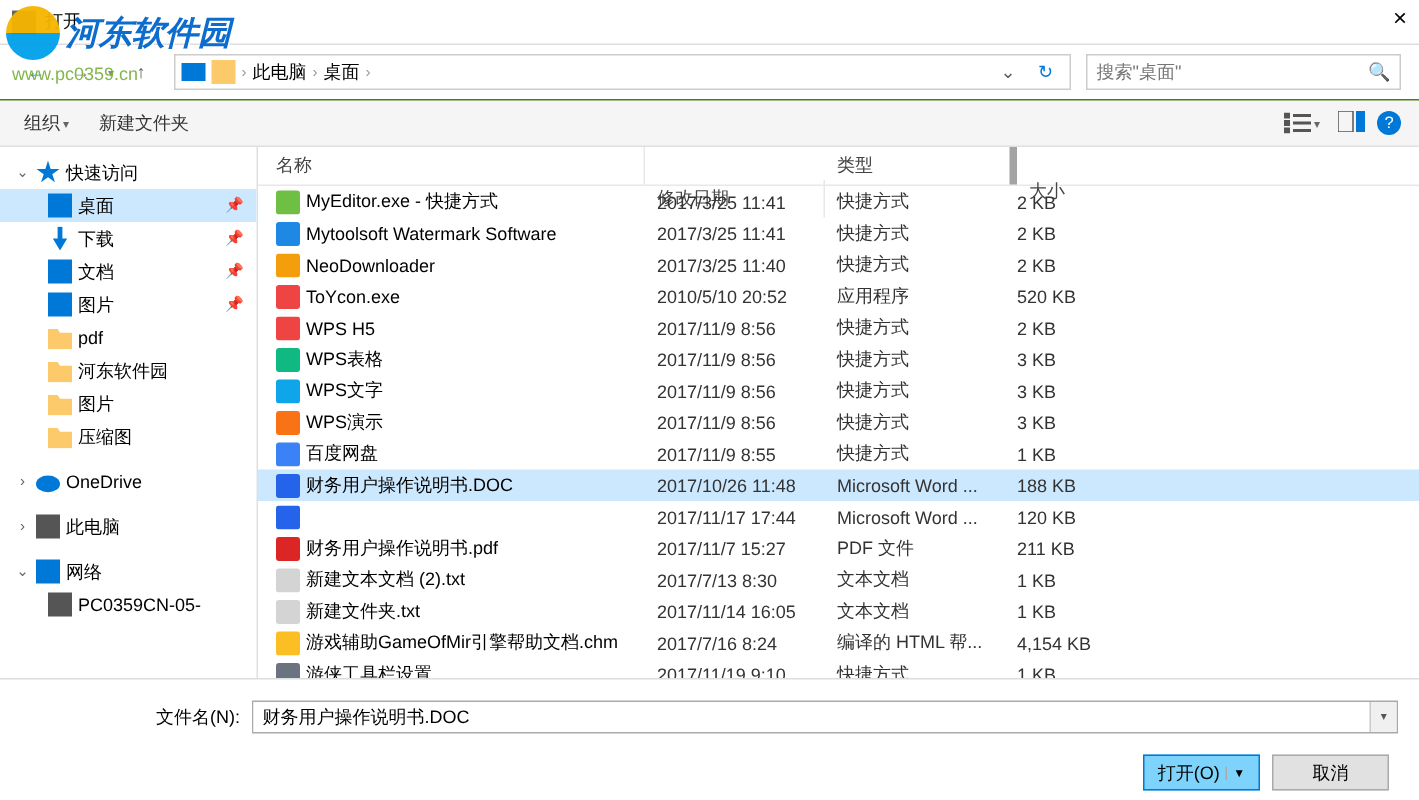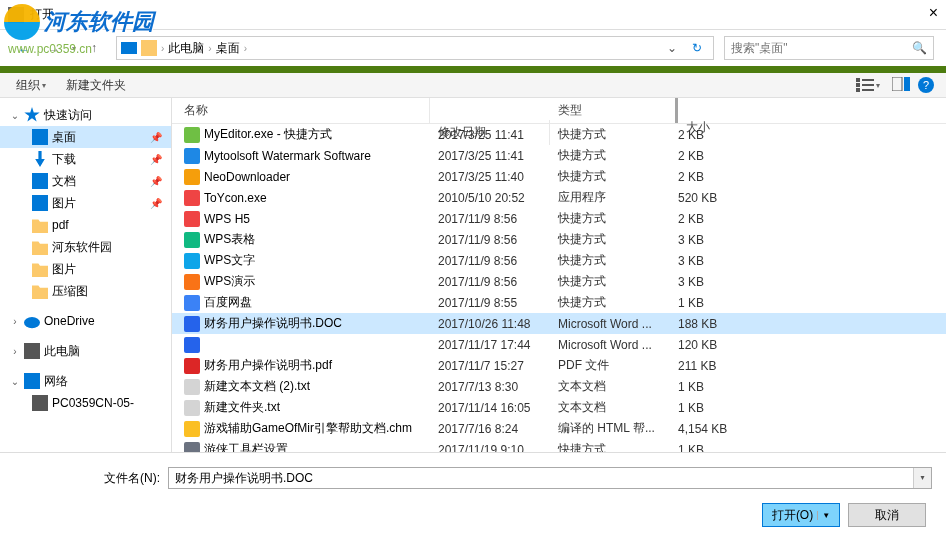--- a/index.html
+++ b/index.html
@@ -21,21 +21,21 @@
 .up-btn { color: #555; }
 .breadcrumb { flex: 1; border: 1px solid #ccc; height: 24px; display: flex; align-items: center; padding: 0 4px; gap: 4px; margin: 0 4px; }
 .bc-icon { width: 16px; height: 16px; background: #f7b500; display: inline-block; }
 .bc-sep { color: #999; font-size: 10px; }
 .bc-drop { margin-left: auto; color: #555; padding: 0 4px; }
 .refresh { width: 24px; text-align: center; color: #0078d7; }
 .search-box { width: 210px; border: 1px solid #ccc; height: 24px; display: flex; align-items: center; padding: 0 6px; color: #888; }
 .search-box input { border: none; flex: 1; outline: none; color: #888; }
 .search-box .sicon { color: #555; }
 
-.toolbar { height: 32px; background: #f5f5f5; border-top: 7px solid #4d7c0f; border-bottom: 1px solid #e0e0e0; display: flex; align-items: center; padding: 11px 12px; gap: 12px; }
+.toolbar { height: 32px; background: #f5f5f5; border-top: 1px solid #4d7c0f; border-bottom: 1px solid #e0e0e0; display: flex; align-items: center; padding: 11px 12px; gap: 12px; }
 .toolbar .tbtn { display: inline-flex; align-items: center; gap: 2px; color: #333; padding: 2px 4px; }
 .toolbar .tbtn .drop { font-size: 8px; color: #666; }
 .toolbar .right { margin-left: auto; display: flex; gap: 8px; align-items: center; }
 .toolbar .view-icon { width: 18px; height: 14px; display: inline-block; }
 .toolbar .help-icon { width: 16px; height: 16px; border-radius: 50%; background: #0078d7; color: #fff; text-align: center; line-height: 16px; font-size: 11px; }
 
 .main { display: flex; height: 354px; }
 
 .sidebar { width: 172px; border-right: 1px solid #e0e0e0; overflow-y: auto; padding: 6px 0; }
 .sb-group { margin-bottom: 8px; }
@@ -52,21 +52,21 @@
 .ic-pic { background: #0078d7; }
 .ic-folder { background: #fcc96b; clip-path: polygon(0 15%, 40% 15%, 50% 30%, 100% 30%, 100% 100%, 0 100%); }
 .ic-onedrive { background: #0078d7; clip-path: ellipse(50% 35% at 50% 60%); }
 .ic-pc { background: #555; }
 .ic-net { background: #0078d7; }
 
 .filelist { flex: 1; display: flex; flex-direction: column; overflow: hidden; }
 .fl-header { display: flex; height: 26px; align-items: center; border-bottom: 1px solid #e8e8e8; color: #444; }
 .fl-col-name { width: 258px; padding-left: 12px; border-right: 1px solid #e8e8e8; height: 100%; display: flex; align-items: center; }
 .fl-col-date { width: 120px; padding-left: 8px; border-right: 1px solid #e8e8e8; height: 100%; display: flex; align-items: center; margin-top: 43px; }
-.fl-col-type { width: 128px; padding-left: 8px; border-right: 3px solid #a3a3a3; height: 100%; display: flex; align-items: center; }
+.fl-col-type { width: 128px; padding-left: 8px; border-right: 5px solid #a3a3a3; height: 100%; display: flex; align-items: center; }
 .fl-col-size { width: 110px; padding-left: 8px; height: 100%; display: flex; align-items: center; margin-top: 34px; }
 
 .fl-body { flex: 1; overflow-y: scroll; overflow-x: hidden; }
 .fl-row { display: flex; height: 21px; align-items: center; }
 .fl-row.selected { background: #cce8ff; }
 .cell-name { width: 258px; padding-left: 12px; display: flex; align-items: center; gap: 4px; overflow: hidden; white-space: nowrap; }
 .cell-date { width: 120px; padding-left: 8px; color: #333; }
 .cell-type { width: 128px; padding-left: 8px; color: #333; white-space: nowrap; overflow: hidden; }
 .cell-size { width: 90px; text-align: left; color: #333; padding-right: 8px; }
 .fic { width: 16px; height: 16px; display: inline-block; flex-shrink: 0; border-radius: 2px; }

